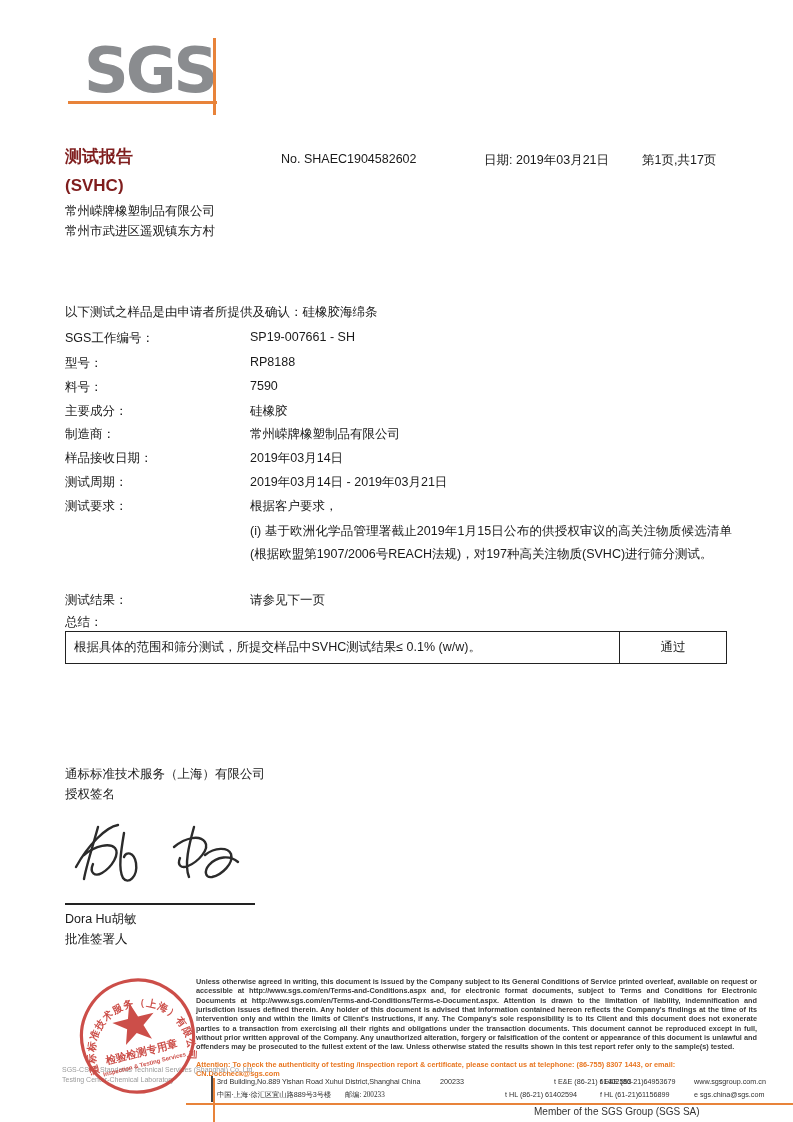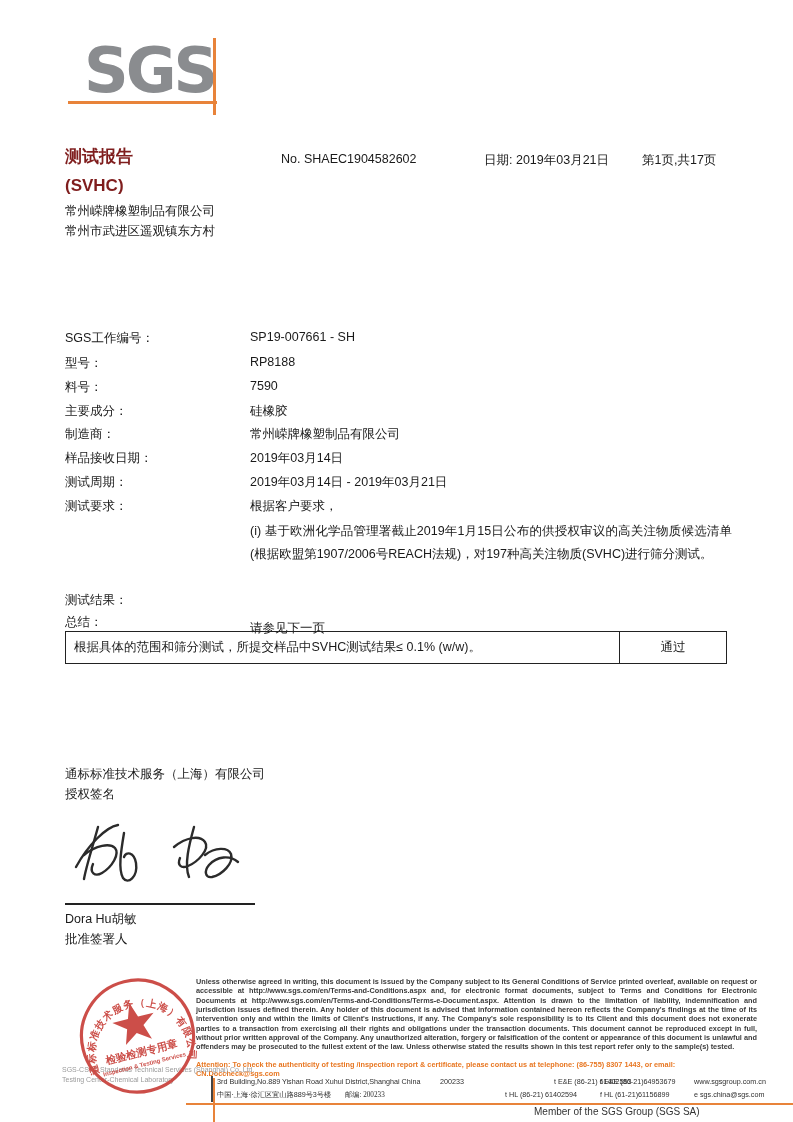--- a/index.html
+++ b/index.html
@@ -51,20 +51,21 @@
     <div>测试报告</div>
     <div>(SVHC)</div>
   </div>
   <div class="abs hmeta" style="left:281px;top:152px;">No. SHAEC1904582602</div>
   <div class="abs hmeta" style="left:484px;top:152px;">日期: 2019年03月21日</div>
   <div class="abs hmeta" style="left:642px;top:152px;">第1页,共17页</div>
 
   <div class="abs body-line" style="left:65px;top:202px;">常州嵘牌橡塑制品有限公司</div>
   <div class="abs body-line" style="left:65px;top:222px;">常州市武进区遥观镇东方村</div>
 
+  <div class="abs body-line" style="left:65px;top:303px;">以下测试之样品是由申请者所提供及确认：硅橡胶海绵条</div>
 
   <div class="field-label" style="top:330px;">SGS工作编号：</div>
   <div class="field-value" style="top:330px;">SP19-007661 - SH</div>
 
   <div class="field-label" style="top:355px;">型号：</div>
   <div class="field-value" style="top:355px;">RP8188</div>
 
   <div class="field-label" style="top:379px;">料号：</div>
   <div class="field-value" style="top:379px;">7590</div>
 
@@ -78,21 +79,21 @@
   <div class="field-value" style="top:450px;">2019年03月14日</div>
 
   <div class="field-label" style="top:474px;">测试周期：</div>
   <div class="field-value" style="top:474px;">2019年03月14日 - 2019年03月21日</div>
 
   <div class="field-label" style="top:498px;">测试要求：</div>
   <div class="field-value" style="top:498px;">根据客户要求，</div>
   <div class="req-detail" style="top:520px;">(i) 基于欧洲化学品管理署截止2019年1月15日公布的供授权审议的高关注物质候选清单(根据欧盟第1907/2006号REACH法规)，对197种高关注物质(SVHC)进行筛分测试。</div>
 
   <div class="field-label" style="top:592px;">测试结果：</div>
-  <div class="field-value" style="top:592px;margin-top:28px;">请参见下一页</div>
+  <div class="field-value" style="top:592px;">请参见下一页</div>
 
   <div class="abs body-line" style="left:65px;top:613px;">总结：</div>
   <div class="sum-table">
     <div class="sum-cell-l">根据具体的范围和筛分测试，所提交样品中SVHC测试结果≤ 0.1% (w/w)。</div>
     <div class="sum-cell-r">通过</div>
   </div>
 
   <div class="abs body-line" style="left:65px;top:765px;">通标标准技术服务（上海）有限公司</div>
   <div class="abs body-line" style="left:65px;top:785px;">授权签名</div>
 

